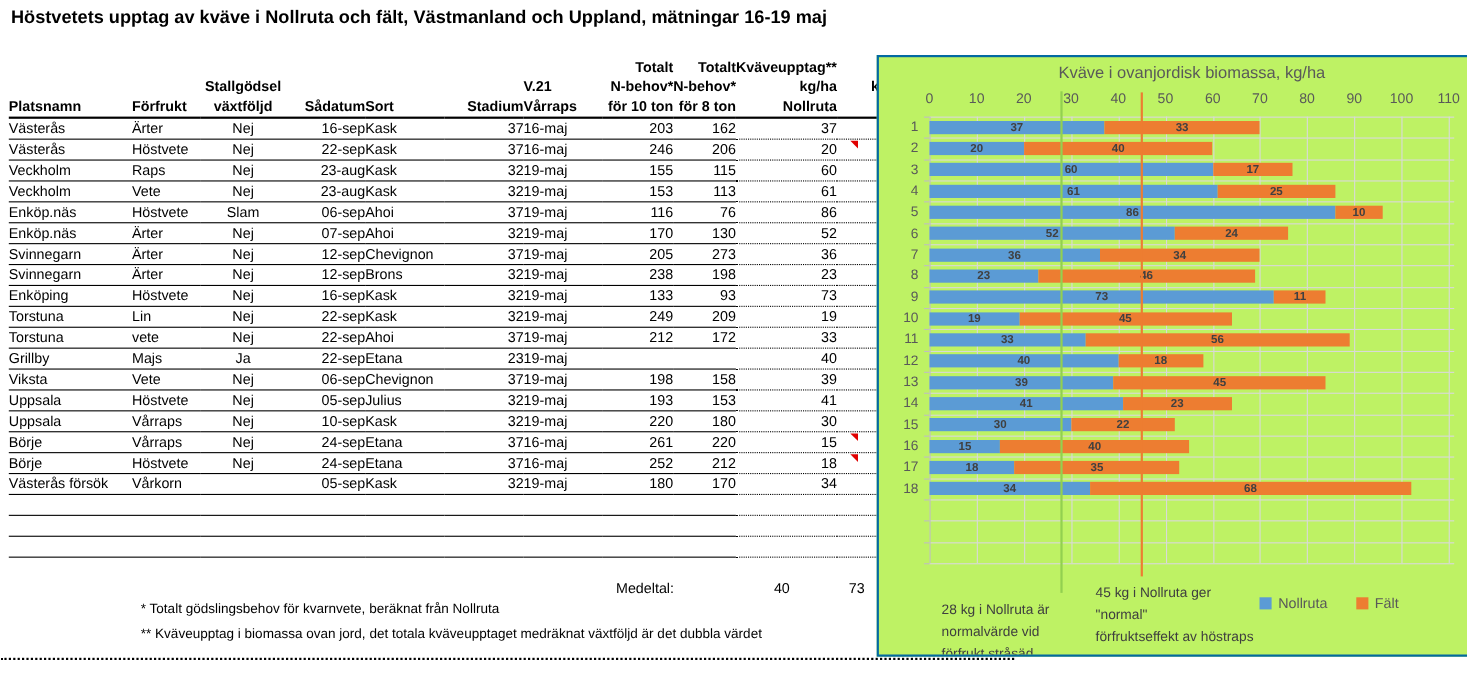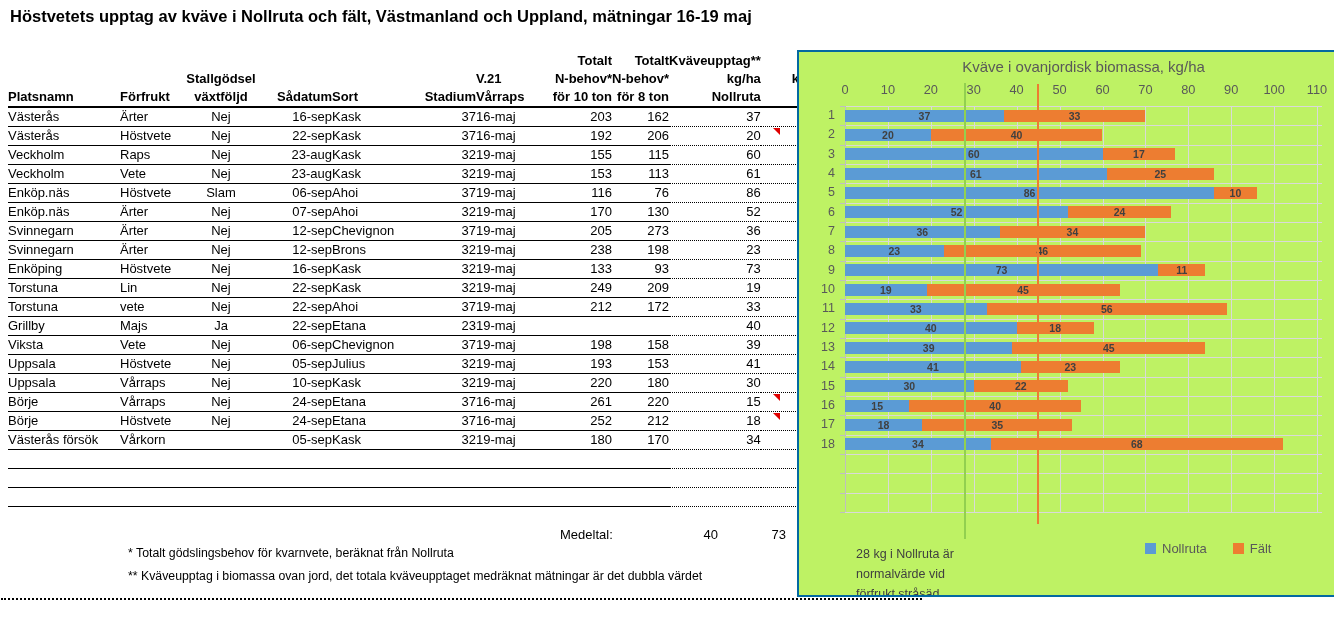--- a/index.html
+++ b/index.html
@@ -145,21 +145,21 @@
           <td class="c10 bd vr rel">70</td>
         </tr>
         <tr>
           <td class="c0 bs">Västerås</td>
           <td class="c1 bs">Höstvete</td>
           <td class="c2 bs">Nej</td>
           <td class="c3 bs">22-sep</td>
           <td class="c4 bs">Kask</td>
           <td class="c5 bs">37</td>
           <td class="c6 bs">16-maj</td>
-          <td class="c7 bs">192</td>
+          <td class="c7 bs">246</td>
           <td class="c8 bs">206</td>
           <td class="c9 bd">20</td>
           <td class="c10 bd vr rel">60<span class="note"></span></td>
         </tr>
         <tr>
           <td class="c0 bs">Veckholm</td>
           <td class="c1 bs">Raps</td>
           <td class="c2 bs">Nej</td>
           <td class="c3 bs">23-aug</td>
           <td class="c4 bs">Kask</td>
@@ -405,30 +405,33 @@
           <td class="bd vr"></td>
         </tr>
       </tbody>
   </table>
 
   <div class="abs" id="medeltal-label">Medeltal:</div>
   <div class="abs" id="medeltal-v1">40</div>
   <div class="abs" id="medeltal-v2">73</div>
 
   <div class="abs footnote" id="fn1">* Totalt gödslingsbehov för kvarnvete, beräknat från Nollruta</div>
-  <div class="abs footnote" id="fn2">** Kväveupptag i biomassa ovan jord, det totala kväveupptaget medräknat mätningar är det dubbla värdet</div>
+  <div class="abs footnote" id="fn2">** Kväveupptag i biomassa ovan jord, det totala kväveupptaget medräknat växtföljd är det dubbla värdet</div>
 
   <div class="abs" id="dotted-bottom"></div>
 
   <div id="chart">
     <div id="chart-title">Kväve i ovanjordisk biomassa, kg/ha</div>
     <div id="plot-area"></div>
     <div class="ann" id="ann1">28 kg i Nollruta är
 normalvärde vid
 förfrukt stråsäd</div>
+    <div class="ann" id="ann2">45 kg i Nollruta ger
+"normal"
+förfruktseffekt av höstraps</div>
     <div id="legend">
       <span class="lg-item">
         <span class="swatch" style="background: rgb(91, 155, 213);"></span>
         <span>Nollruta</span>
       </span>
       <span class="lg-item">
         <span class="swatch" style="background: rgb(237, 125, 49);"></span>
         <span>Fält</span>
       </span>
     </div>

